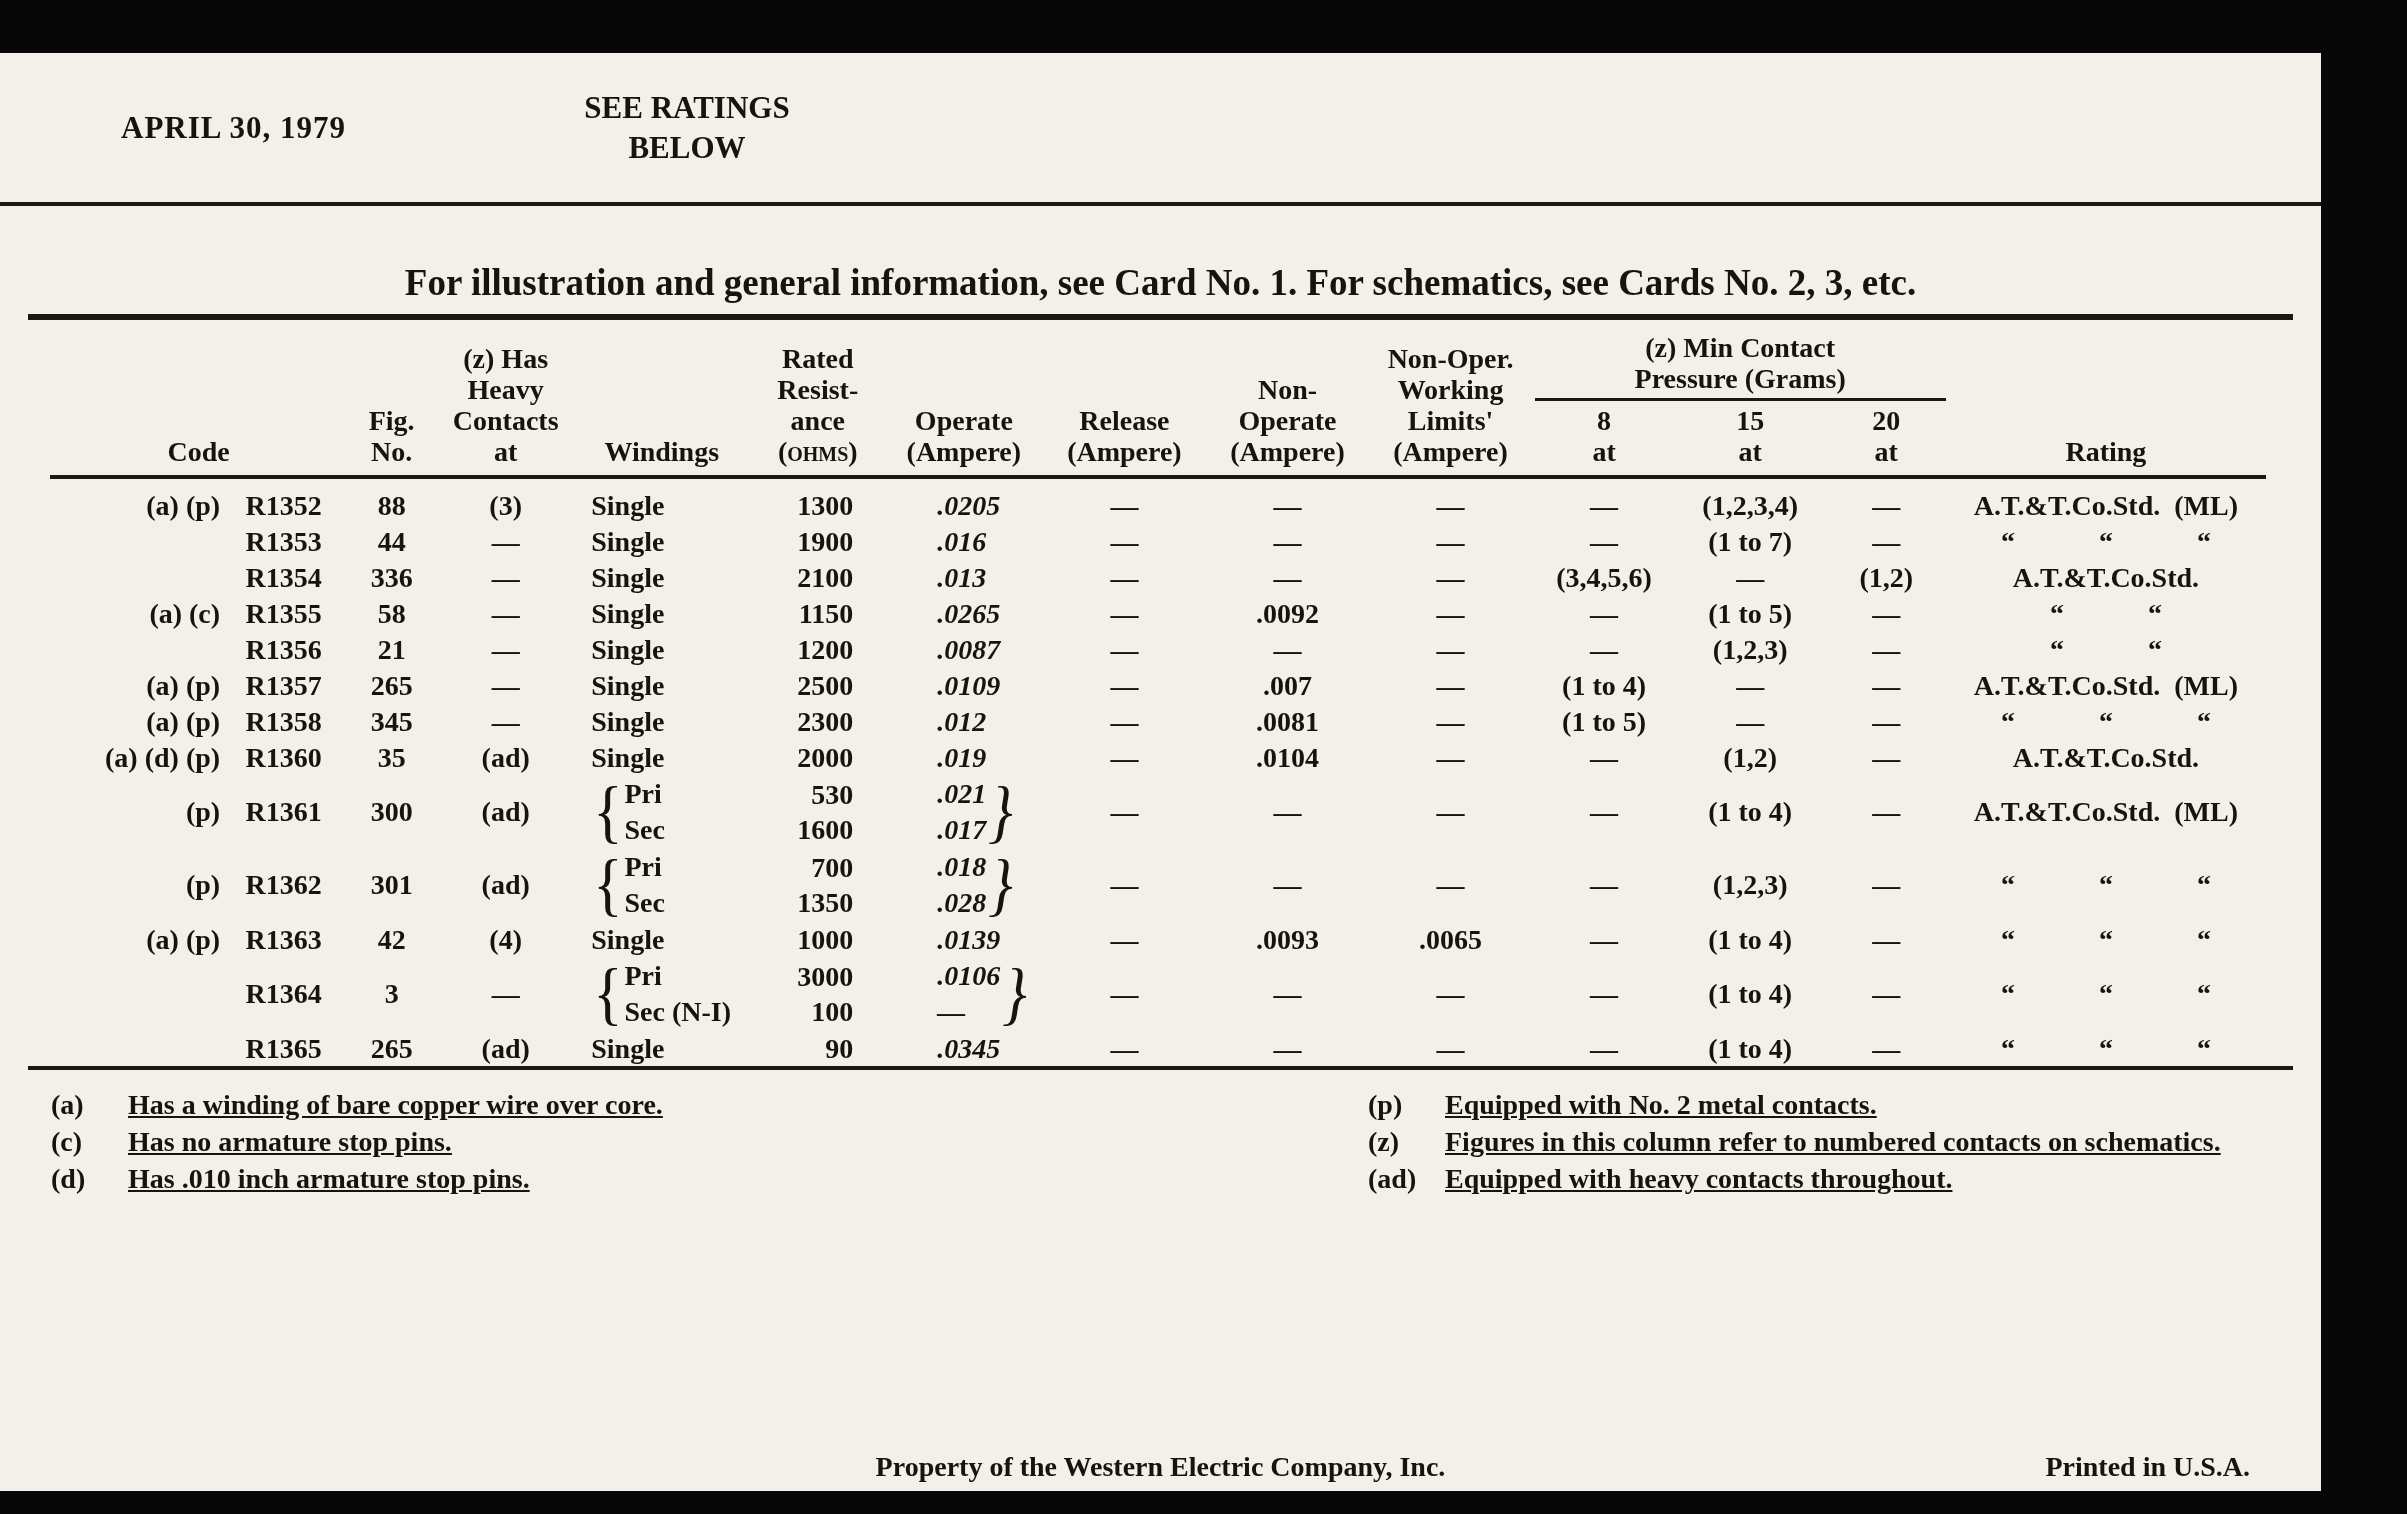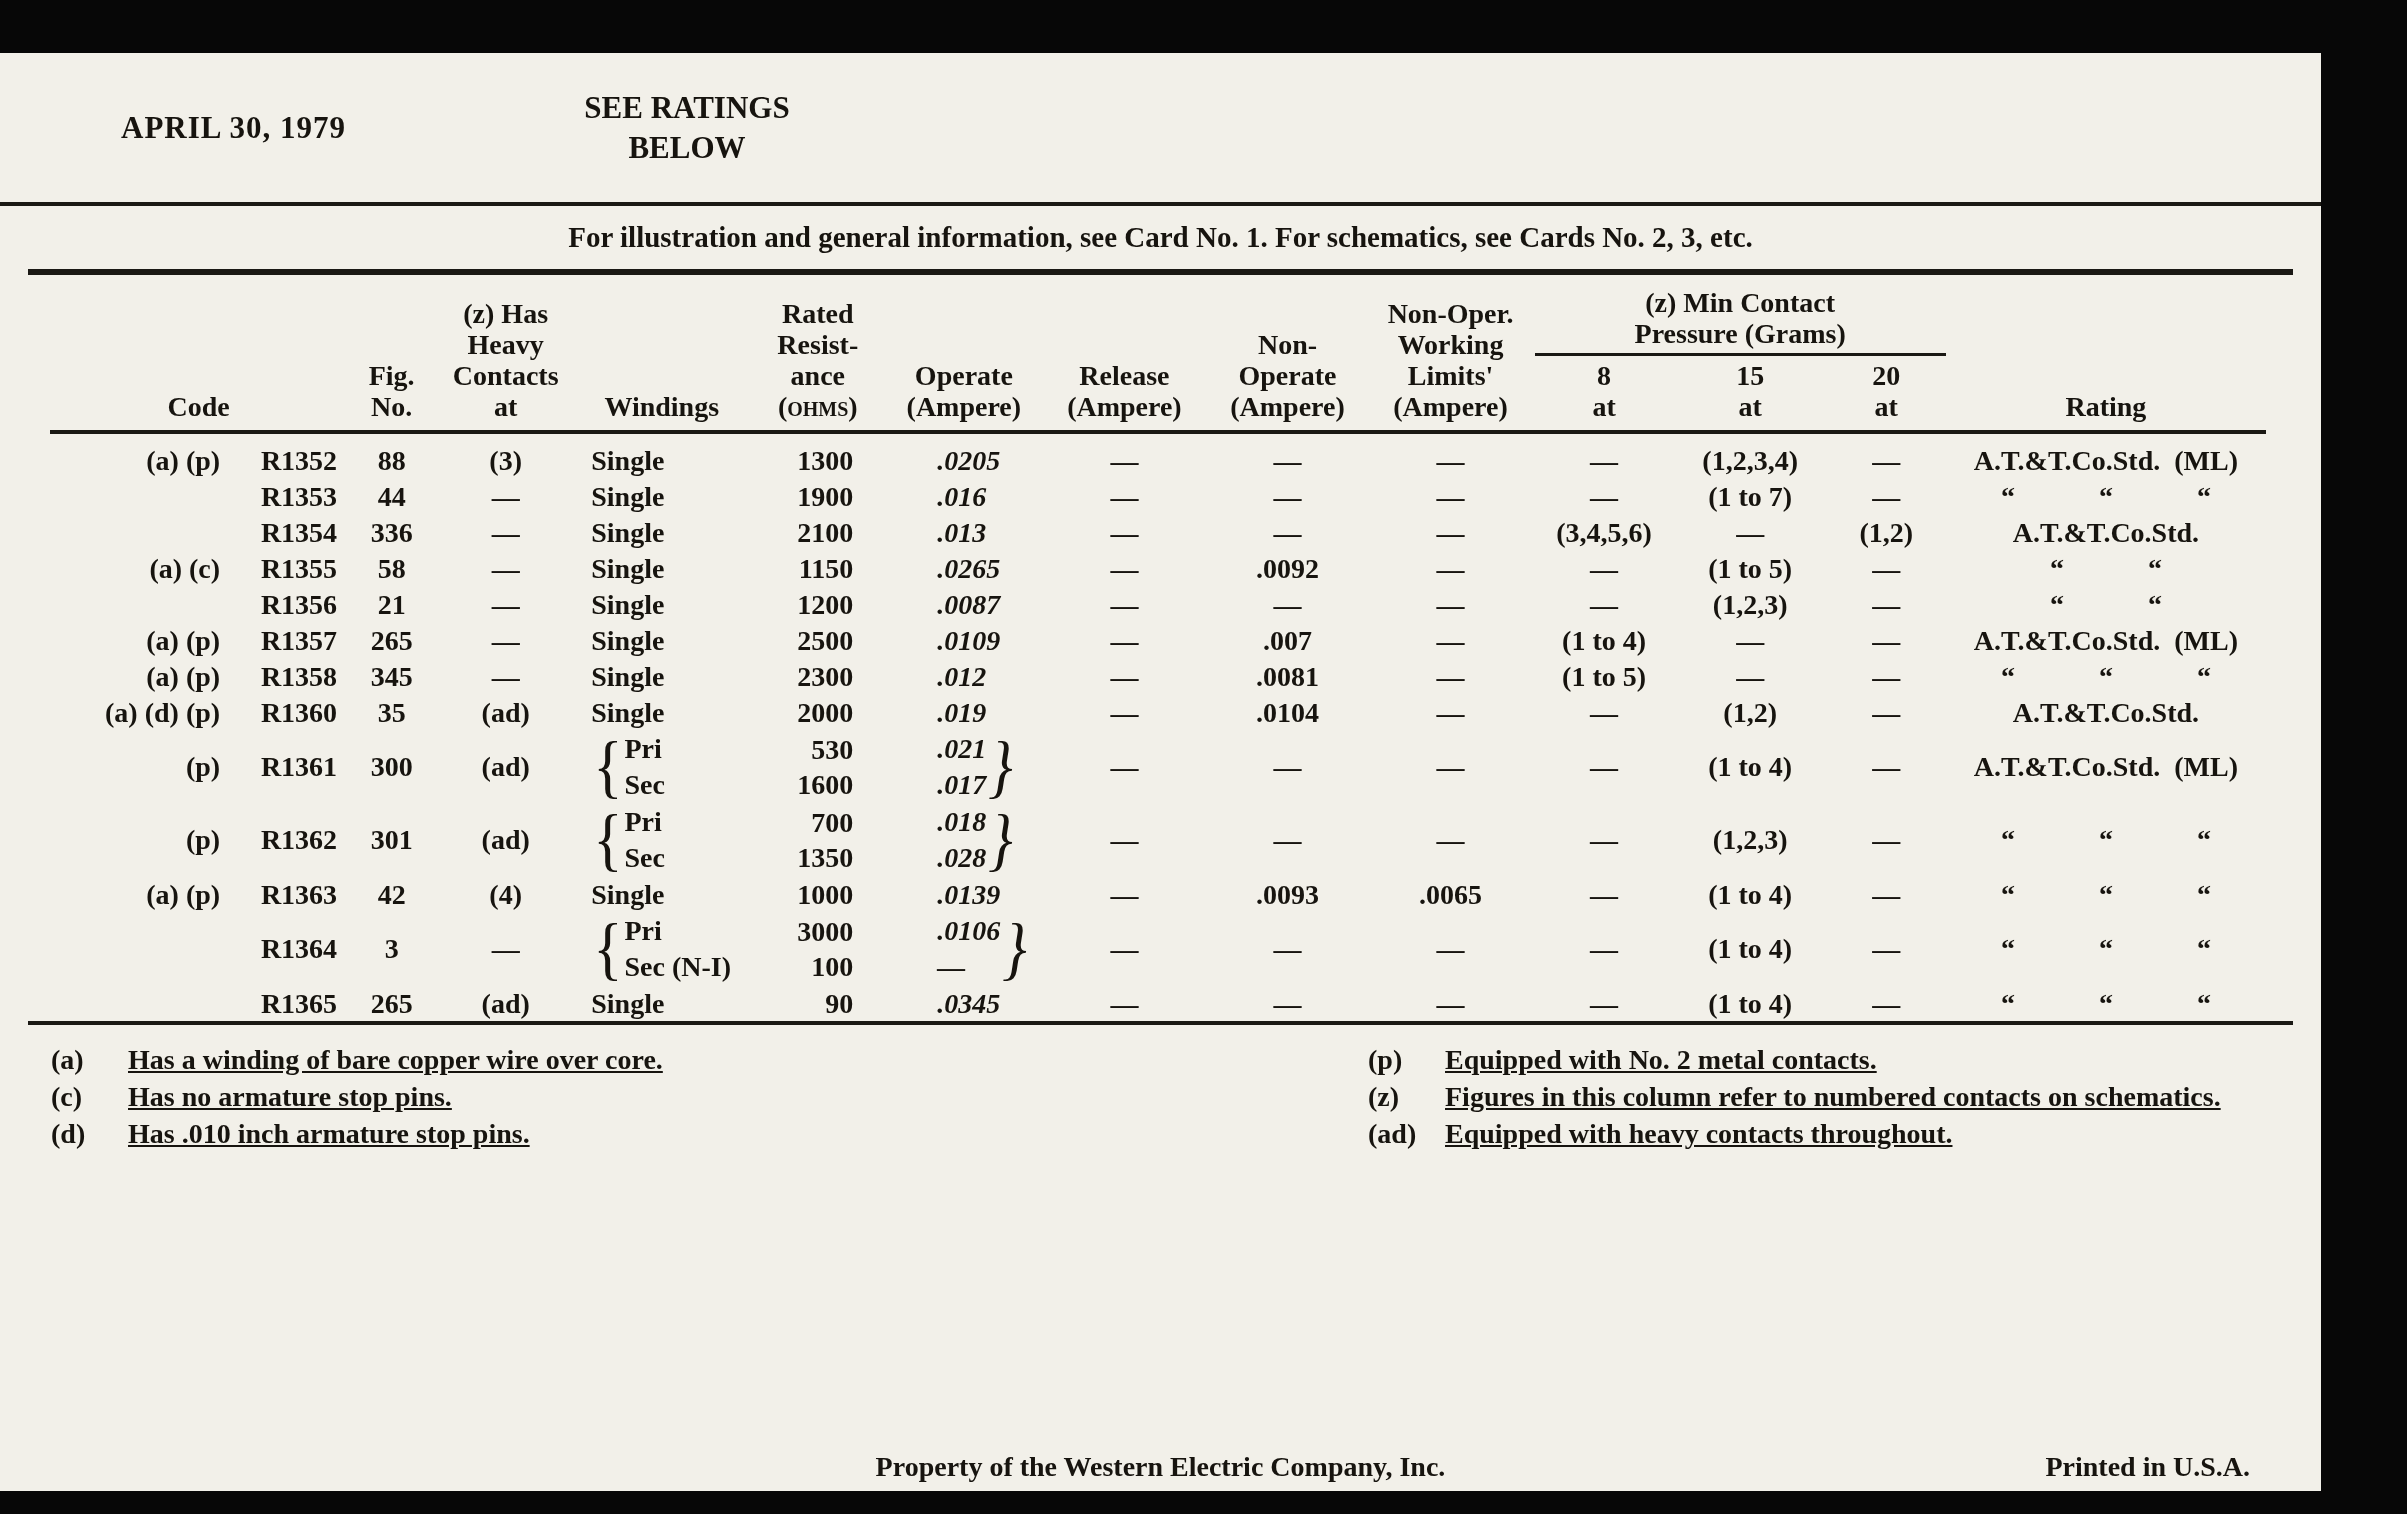--- a/index.html
+++ b/index.html
@@ -30,41 +30,41 @@
   .title    { font-size:47px; letter-spacing:3px; }
   .subtitle { font-size:30px; margin-top:8px; }
   .hb-right { width:440px; display:flex; flex-direction:column; align-items:center;
               justify-content:center; font-size:31px; line-height:40px; }
 
   .rule  { height:4px; background:#1b1914; }
   .rule.thick { height:6px; }
   .rule.inset { margin:0 28px; }
 
   .info-band { height:63px; display:flex; align-items:center; justify-content:center;
-               font-size:29px; }
+               font-size:37px;margin-top:45px; }
 
   
   table { margin:8px 55px 0 50px; border-collapse:collapse; table-layout:fixed;
           width:2216px; }
   thead th { font-weight:700; font-size:28px; line-height:31px; vertical-align:bottom;
              padding:4px 0 8px 0; text-align:center;
              border-bottom:4px solid #1b1914; }
   thead th.group { border-bottom:3px solid #1b1914; padding-bottom:4px; }
   .smallcaps { font-variant:small-caps; }
 
   tbody td { font-size:28px; padding:0; text-align:center; vertical-align:middle;
              line-height:35px; }
   tr.single td { height:36px; }
   tr.double td { height:73px; }
   tbody tr:first-child td { padding-top:8px; }
 
   .codecell { display:flex; justify-content:flex-end; align-items:baseline;
               padding-right:10px; }
   .prefix   { margin-right:10px; white-space:nowrap; }
-  .codespan { width:107px; text-align:right; }
+  .codespan { width:107px; text-align:center; }
 
   td.c-windings  { text-align:left; padding-left:16px; }
   td.c-resistance{ text-align:right; padding-right:34px; }
   td.c-operate   { text-align:left; padding-left:50px;font-style:italic; }
 
   .wind-wrap, .op-wrap { display:flex; align-items:center; }
   .brace { font-weight:400; font-size:61px; line-height:1;
            transform:scaleY(1.15); display:inline-block; padding:0 2px; }
   .lines > div { line-height:36px; }
   .ditto { word-spacing:77px; }

